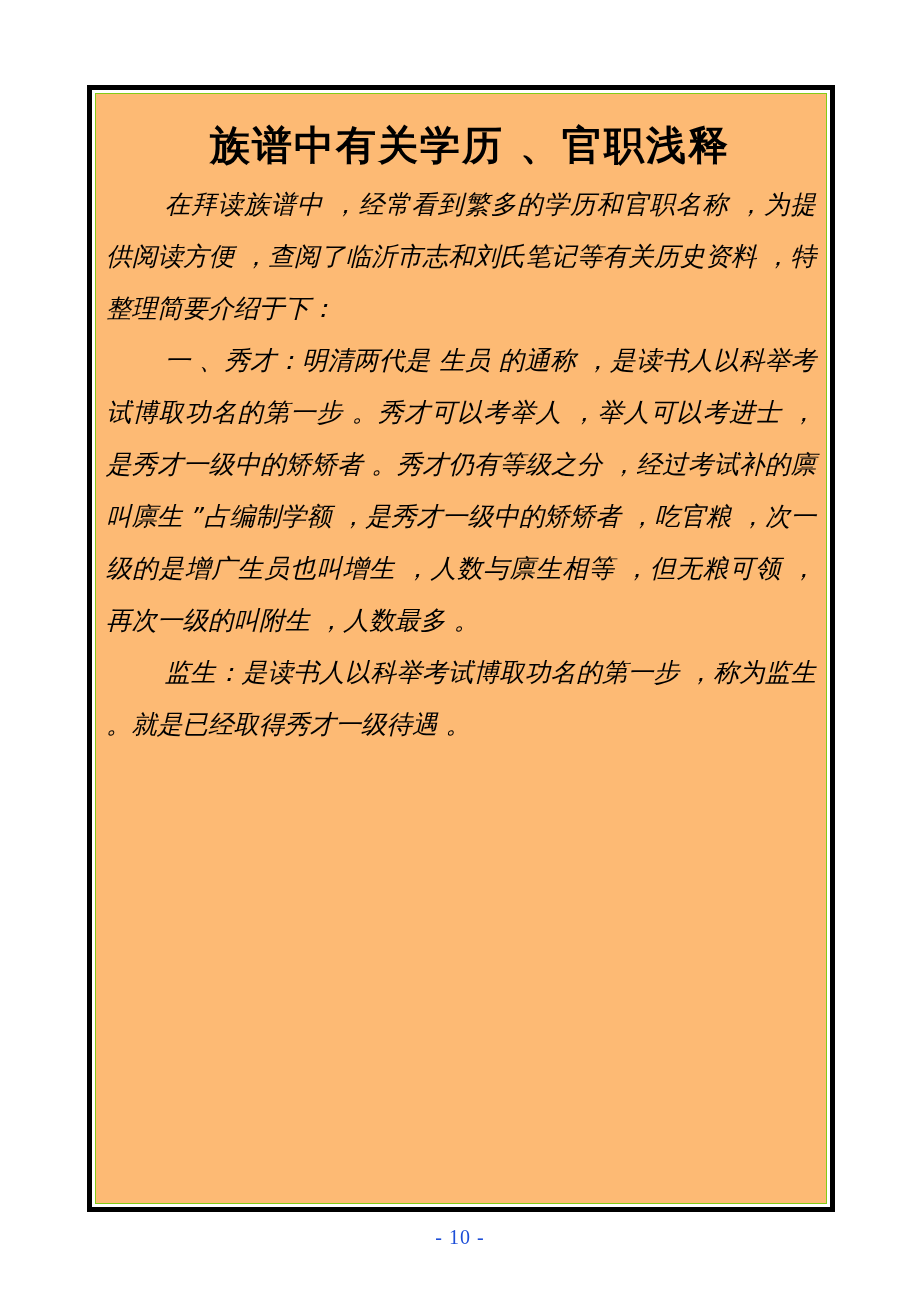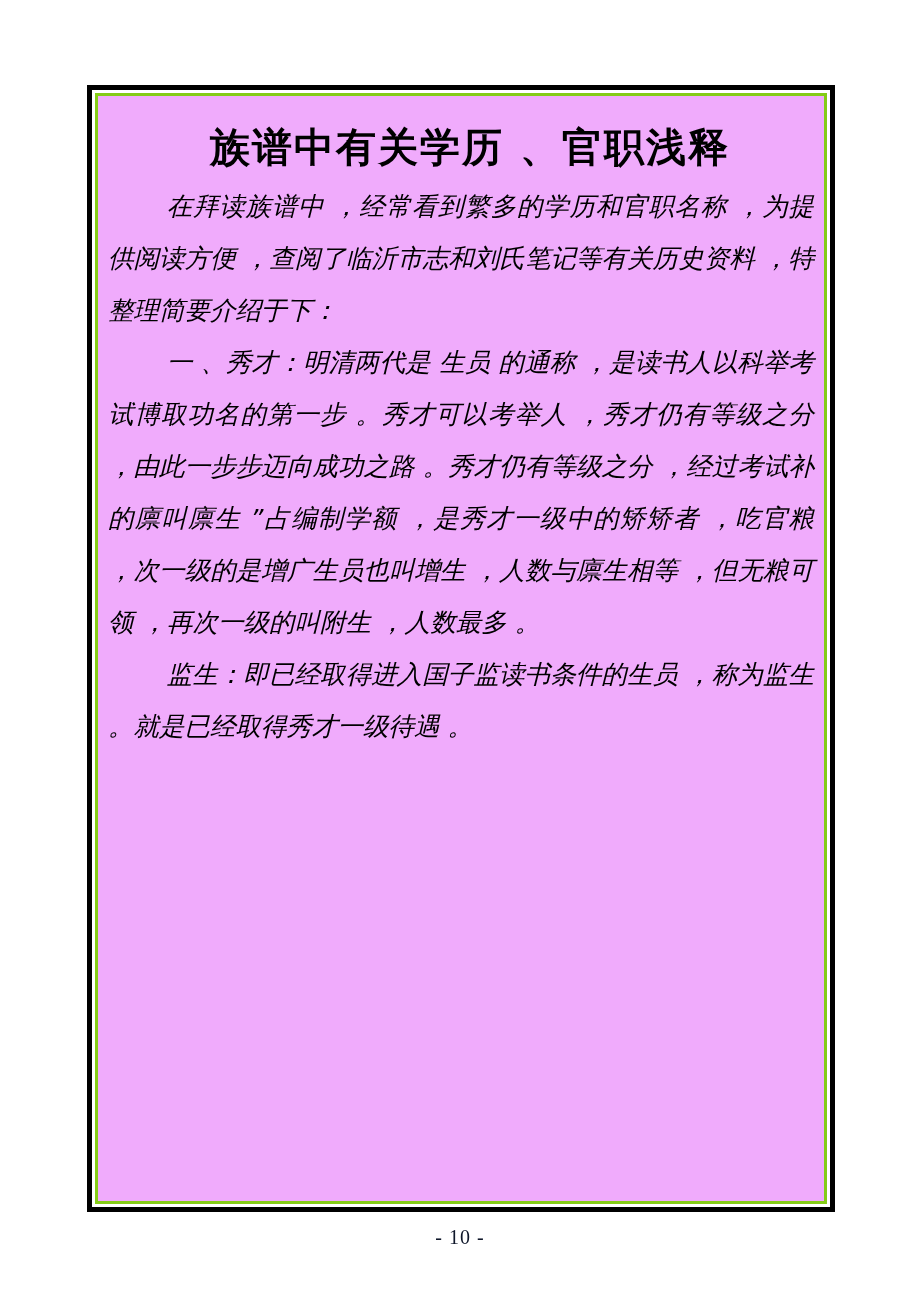--- a/index.html
+++ b/index.html
@@ -26,22 +26,22 @@
     border: 5px solid #000000;
     background: #ffffff;
   }
   .page-frame-inner {
     position: absolute;
     left: 3px;
     top: 3px;
     right: 3px;
     bottom: 3px;
     box-sizing: border-box;
-    border: 3px solid #84cc16;
-    background: #f0abfc;
+    border: 1px solid #84cc16;
+    background: #fdba74;
   }
 
   .content {
     position: absolute;
     left: 0;
     top: 0;
     right: 0;
     bottom: 0;
     padding: 14px 8px 8px 8px;
     box-sizing: border-box;
@@ -83,38 +83,38 @@
 
   
   .page-number {
     position: absolute;
     left: 0;
     right: 0;
     top: 1226px;
     text-align: center;
     font-family: "Liberation Serif", "DejaVu Serif", serif;
     font-size: 20px;
-    color: #0f172a;
+    color: #1d4ed8;
     letter-spacing: 1px;
   }
 </style>
 </head>
 <body>
 
 <div class="page-frame">
   <div class="page-frame-inner">
     <div class="content">
 
       <div class="doc-title">族谱中有关学历 、官职浅释</div>
 
       <p class="para indent">在拜读族谱中 ，经常看到繁多的学历和官职名称 ，为提供阅读方便 ，查阅了临沂市志和刘氏笔记等有关历史资料 ，特整理简要介绍于下：</p>
 
-      <p class="para indent">一 、秀才：明清两代是 生员 的通称 ，是读书人以科举考试博取功名的第一步 。秀才可以考举人 ，秀才仍有等级之分 ，由此一步步迈向成功之路 。秀才仍有等级之分 ，经过考试补的廪叫廪生 ”占编制学额 ，是秀才一级中的矫矫者 ，吃官粮 ，次一级的是增广生员也叫增生 ，人数与廪生相等 ，但无粮可领 ，再次一级的叫附生 ，人数最多 。</p>
+      <p class="para indent">一 、秀才：明清两代是 生员 的通称 ，是读书人以科举考试博取功名的第一步 。秀才可以考举人 ，举人可以考进士 ，是秀才一级中的矫矫者 。秀才仍有等级之分 ，经过考试补的廪叫廪生 ”占编制学额 ，是秀才一级中的矫矫者 ，吃官粮 ，次一级的是增广生员也叫增生 ，人数与廪生相等 ，但无粮可领 ，再次一级的叫附生 ，人数最多 。</p>
 
 
-      <p class="para indent">监生：即已经取得进入国子监读书条件的生员 ，称为监生 。就是已经取得秀才一级待遇 。</p>
+      <p class="para indent">监生：是读书人以科举考试博取功名的第一步 ，称为监生 。就是已经取得秀才一级待遇 。</p>
 
 
     </div>
   </div>
 </div>
 
 <div class="page-number">- 10 -</div>
 
 </body></html>

